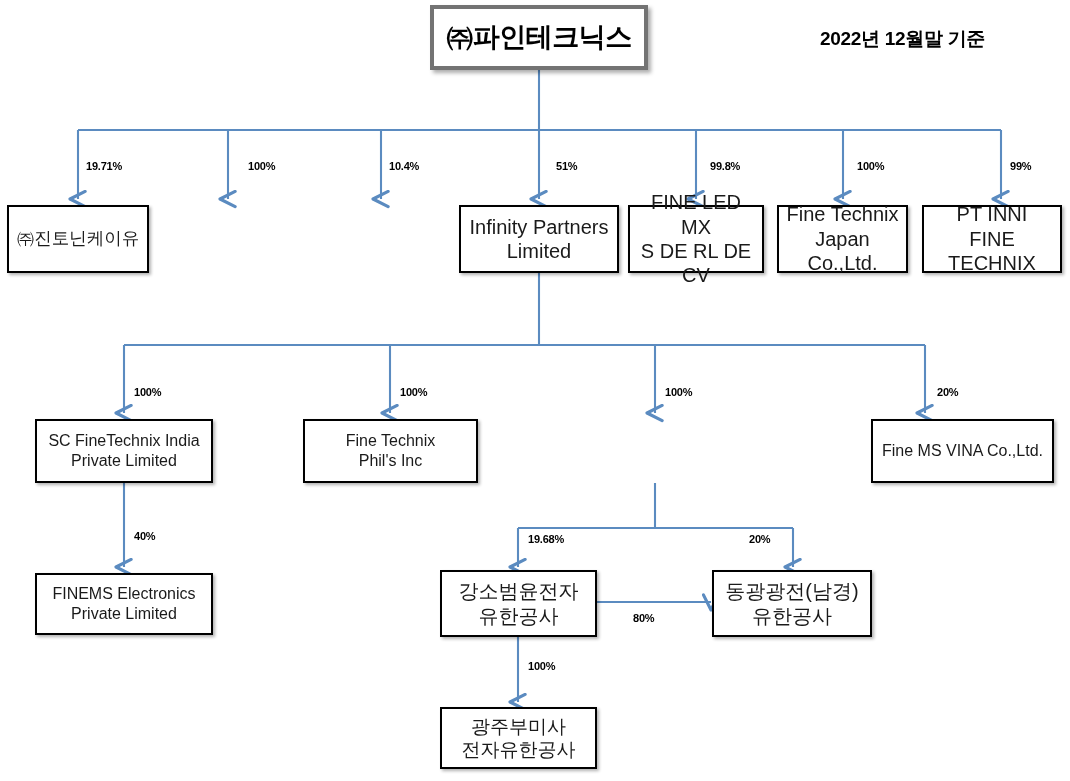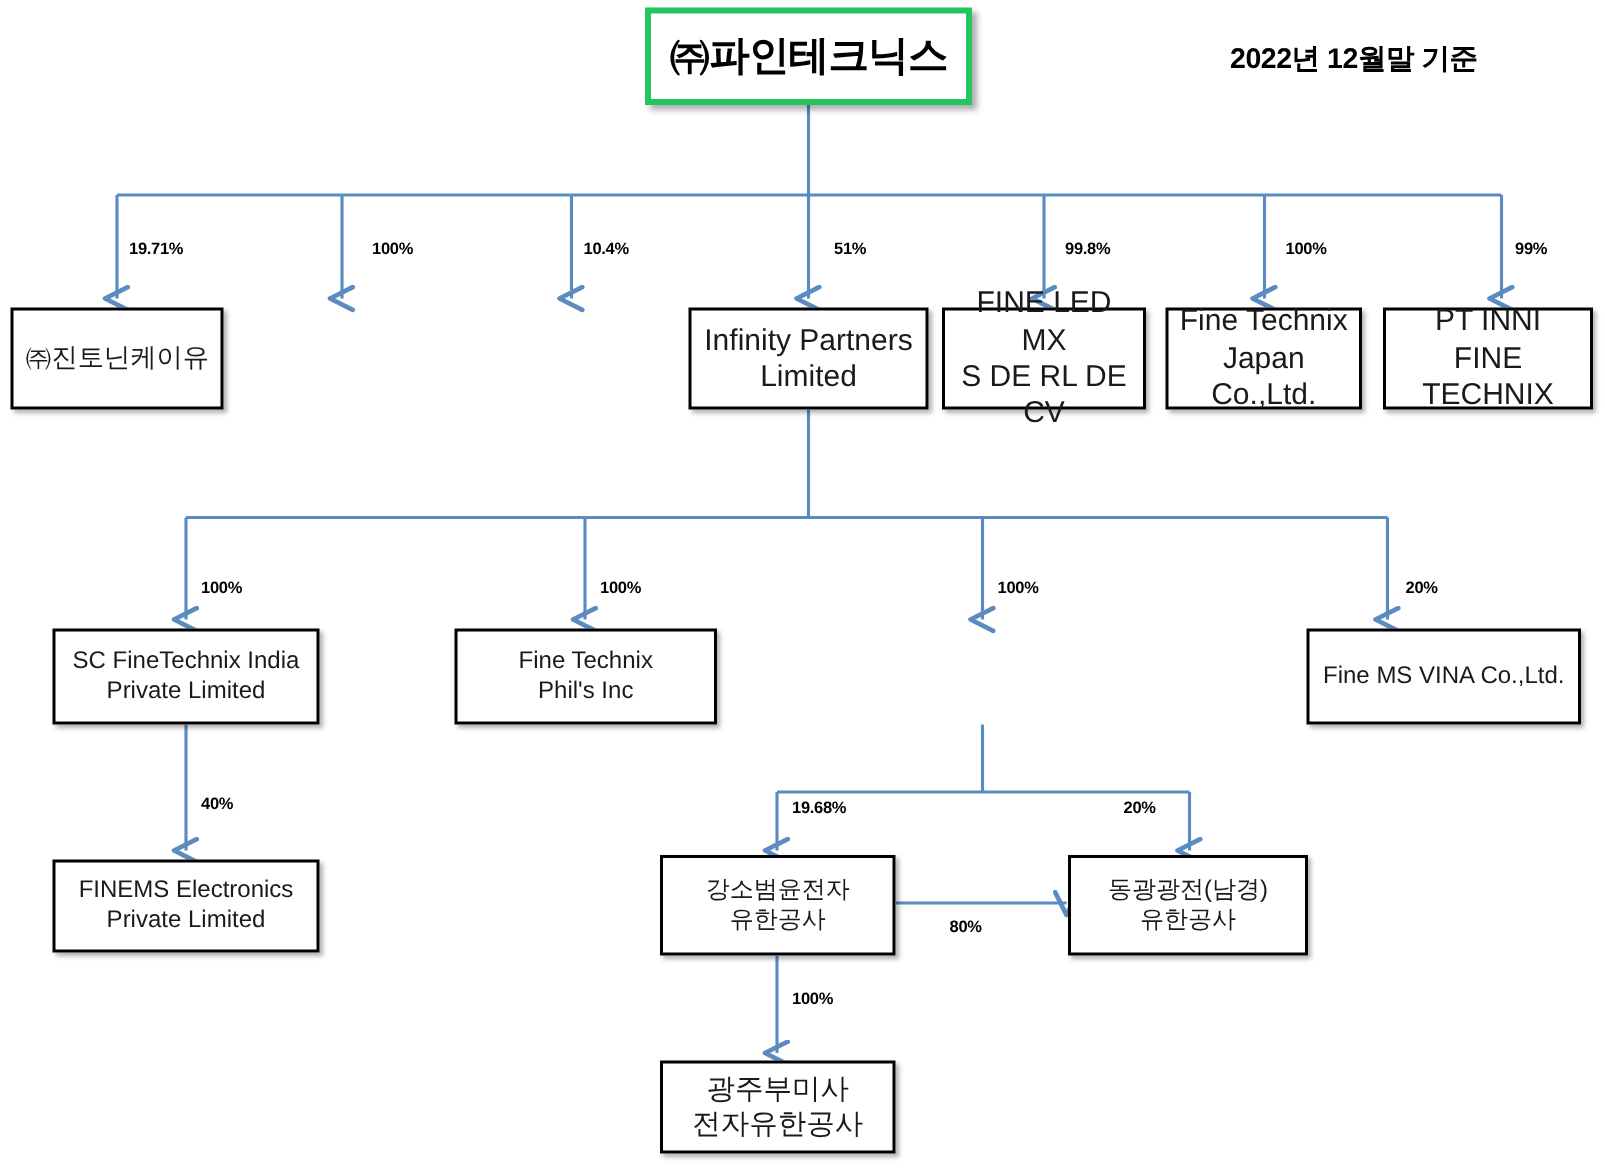--- a/index.html
+++ b/index.html
@@ -41,32 +41,32 @@
     line-height: 1.22;
     padding: 2px 4px;
     z-index: 3;
   }
   .node .node-label {
     display: block;
     width: 100%;
     white-space: pre-line;
   }
   .node.root {
-    border: 4px solid #22c55e;
+    border: 4px solid #737373;
     box-shadow: 3px 3px 4px rgba(0,0,0,0.32);
     font-size: 27px;
     font-weight: 700;
     color: #000000;
     letter-spacing: -0.5px;
   }
   .node.lvl1 { font-size: 20px; }
   .node.lvl1.kr { font-size: 17.5px; }
   .node.lvl2 { font-size: 16px; }
   .node.lvl3 { font-size: 16px; }
-  .node.lvl3.kr { font-size: 16px; }
+  .node.lvl3.kr { font-size: 20px; }
   .node.lvl4.kr { font-size: 19px; }
 
   
   .pct {
     position: absolute;
     font-size: 11px;
     font-weight: 700;
     color: #000000;
     white-space: nowrap;
     z-index: 4;

